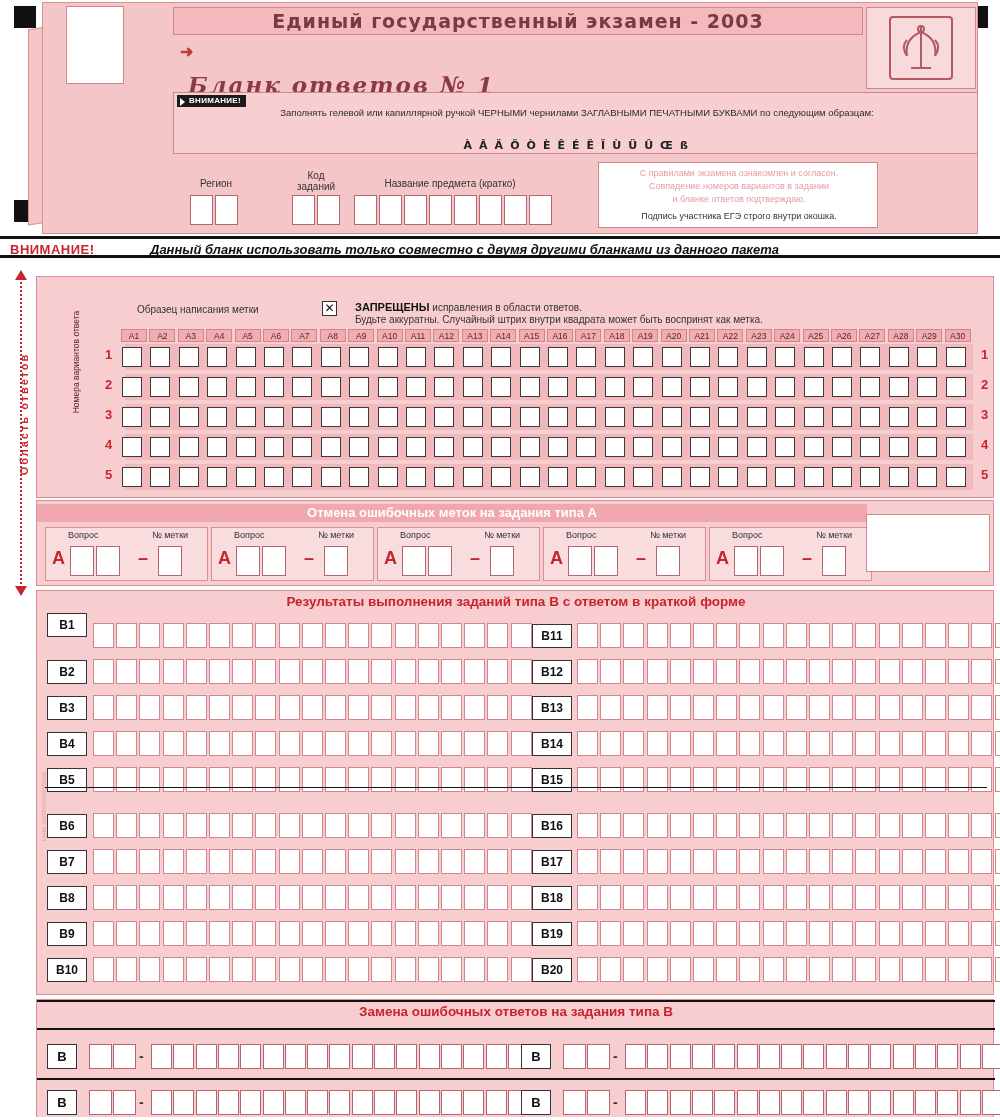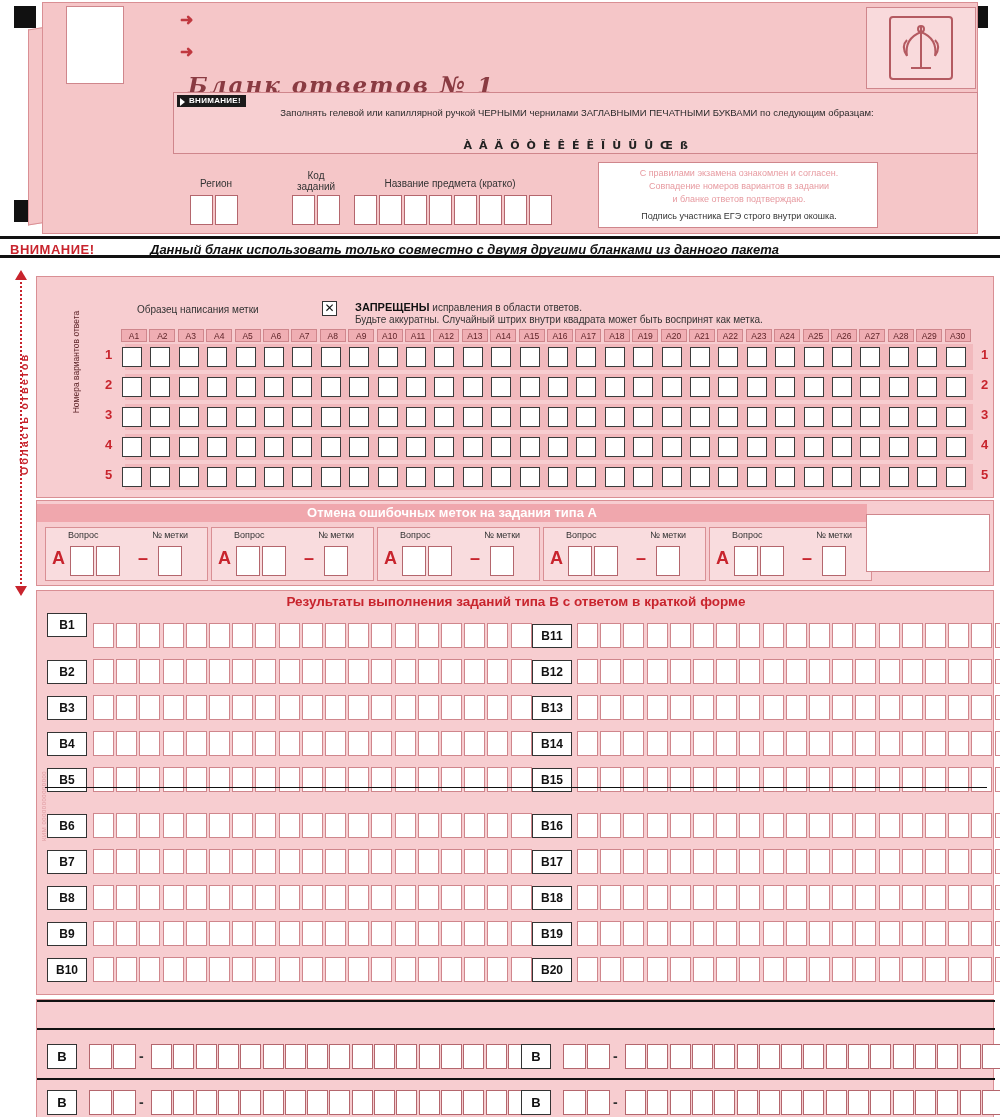--- a/index.html
+++ b/index.html
@@ -516,20 +516,23 @@
   <div class="regmark" style="left:966px; top:6px;"></div>
   <div class="regmark" style="left:14px; top:200px;"></div>
 
   <div class="hdr-wrap">
     <div class="hdr-notch"></div>
     <div class="hdr-pink"></div>
 
     <div class="white-box" style="left:38px; top:4px; width:58px; height:78px;"></div>
 
     <div class="arrow-red" style="left:152px; top:8px;">➜</div>
+    <div class="title-band">
+      <span>Единый государственный экзамен - 2003</span>
+    </div>
 
     <div class="arrow-red" style="left:152px; top:40px;">➜</div>
     <div class="blank-title">
       <div class="l1">Бланк  ответов  № 1</div>
     </div>
 
     <div class="emblem">
       <div class="emblem-inner">
         <svg width="60" height="60" viewBox="0 0 60 60">
           <path d="M30 8 L30 50 M30 14 C20 18 14 26 16 38 M30 14 C40 18 46 26 44 38 M16 38 C12 32 12 26 16 22 M44 38 C48 32 48 26 44 22 M20 50 L40 50" stroke="#b45a61" stroke-width="2" fill="none"></path>
@@ -1251,20 +1254,21 @@
         <div class="bcell" style="left: 888px; top: 366px;"></div>
         <div class="bcell" style="left: 911.2px; top: 366px;"></div>
         <div class="bcell" style="left: 934.4px; top: 366px;"></div>
         <div class="bcell" style="left: 957.6px; top: 366px;"></div>
       </div>
     <div class="bdiv" style="top:196px;"></div>
   </div>
 
   <div class="secR">
     <div class="rline" style="top:0;"></div>
+    <div class="secR-title">Замена ошибочных ответов на задания типа В</div>
     <div class="rline" style="top:28px;"></div>
     <div id="secR-grid">
         <div class="rtag" style="left: 10px; top: 44px;">B</div>
         <div class="cellbox" style="left: 52px; top: 44px; width: 23px; height: 25px;"></div>
         <div class="cellbox" style="left: 76px; top: 44px; width: 23px; height: 25px;"></div>
         <div class="rdash" style="left: 102px; top: 48px;">-</div>
         <div class="cellbox" style="left: 114px; top: 44px; width: 21px; height: 25px;"></div>
         <div class="cellbox" style="left: 136.3px; top: 44px; width: 21px; height: 25px;"></div>
         <div class="cellbox" style="left: 158.6px; top: 44px; width: 21px; height: 25px;"></div>
         <div class="cellbox" style="left: 180.9px; top: 44px; width: 21px; height: 25px;"></div>

